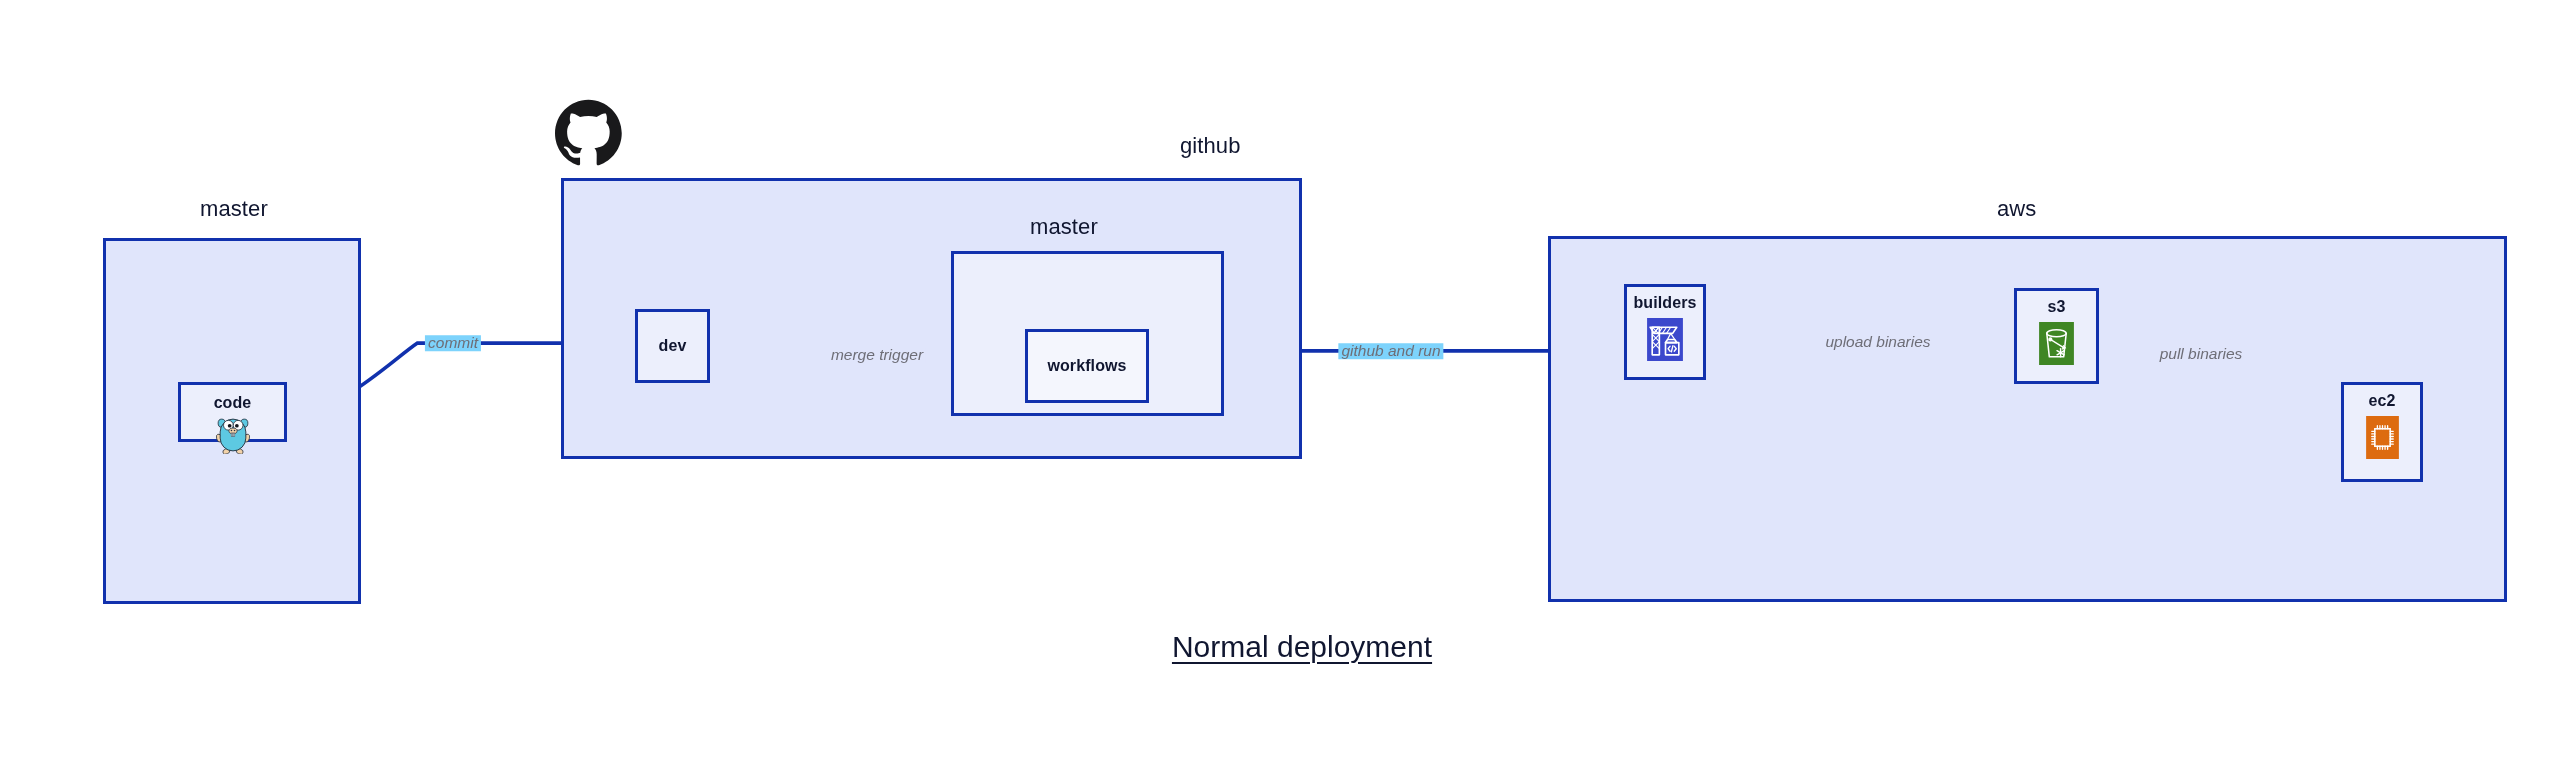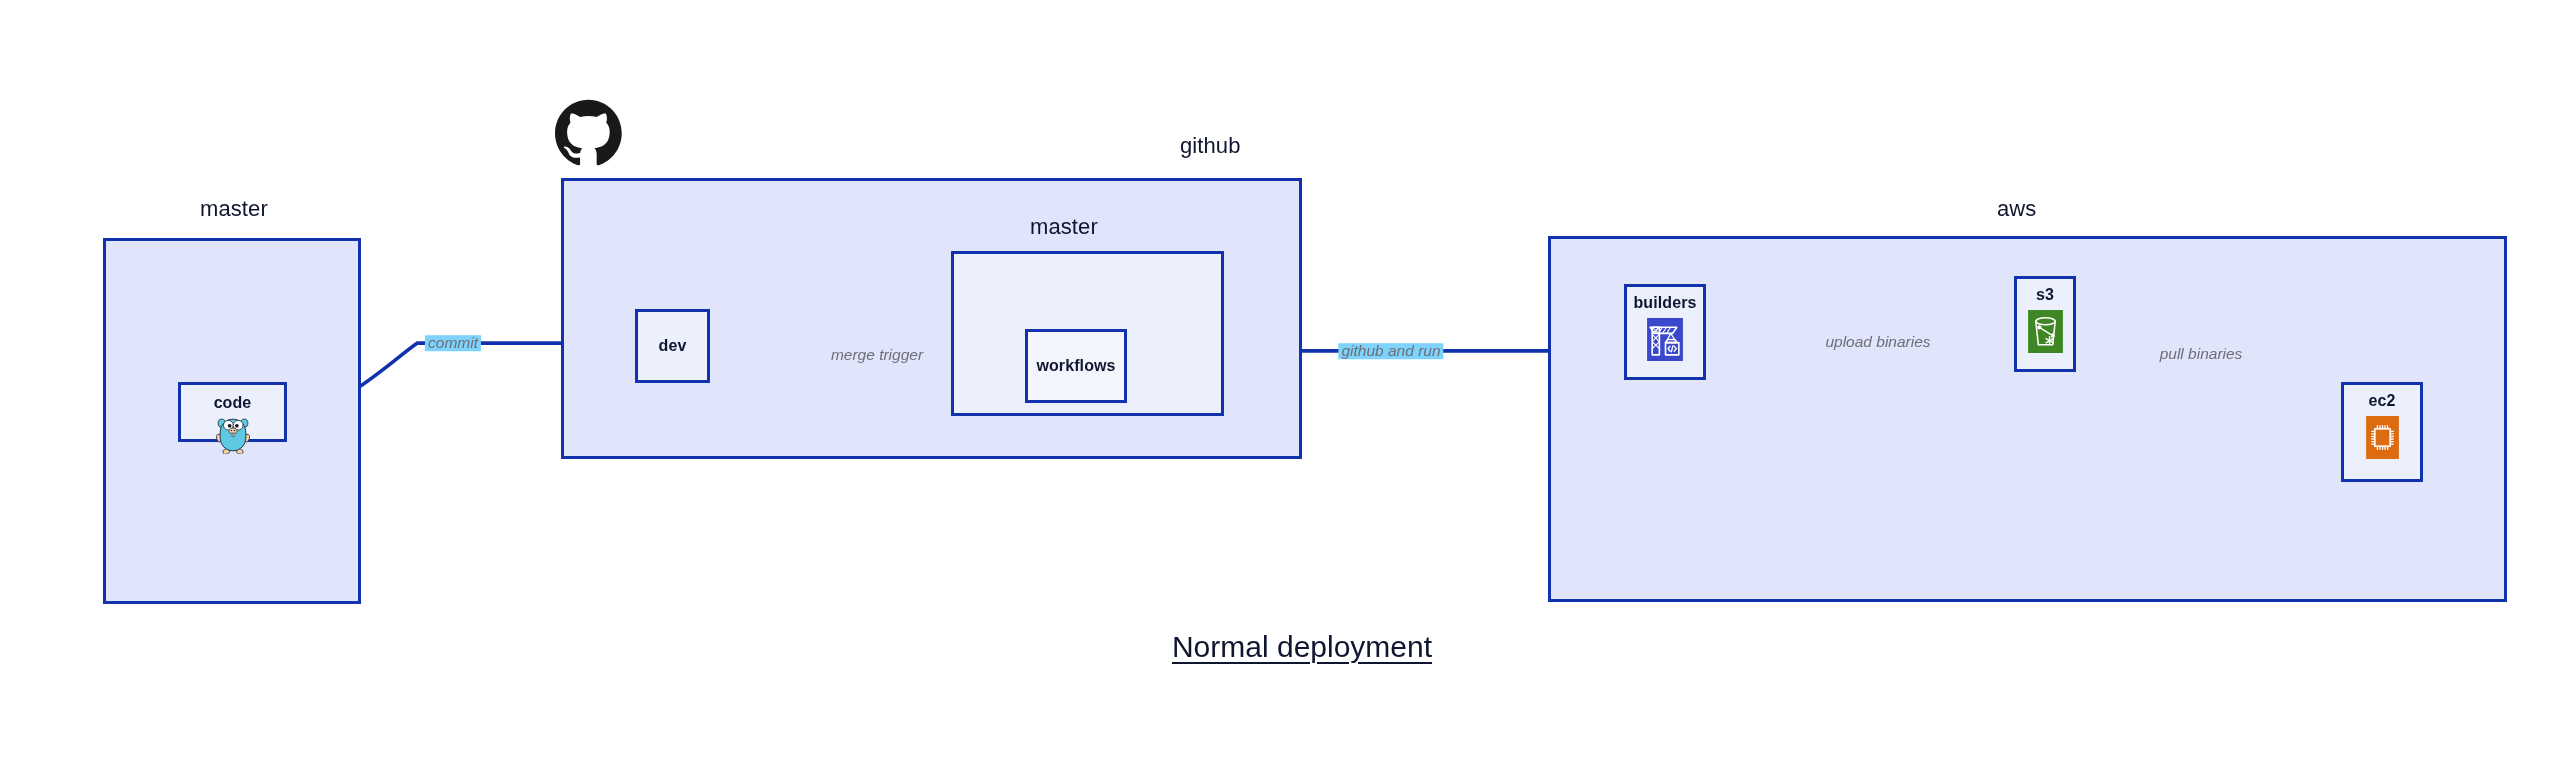--- a/index.html
+++ b/index.html
@@ -184,21 +184,21 @@
   <div class="group-label" style="left:1180px; top:133px;">github</div>
   <div class="group-box" style="left:561px; top:178px; width:741px; height:281px;"></div>
 
   <div class="node-box" style="left:635px; top:309px; width:75px; height:74px;">
     <div class="node-label" style="margin-top:25px;text-align:right;">dev</div>
   </div>
 
   <div class="group-label" style="left:1030px; top:214px;">master</div>
   <div class="group-box light" style="left:951px; top:251px; width:273px; height:165px;"></div>
 
-  <div class="node-box" style="left:1025px; top:329px; width:102px; height:74px; background:#f4f6fd;">
+  <div class="node-box" style="left:1025px; top:329px; width:124px; height:74px; background:#f4f6fd;">
     <div class="node-label" style="margin-top:25px;">workflows</div>
   </div>
 
   <div class="group-label" style="left:1997px; top:196px;">aws</div>
   <div class="group-box" style="left:1548px; top:236px; width:959px; height:366px;"></div>
 
   <div class="node-box" style="left:1624px; top:284px; width:82px; height:96px;">
     <div class="node-label" style="margin-top:7.2px;">builders</div>
     <div class="node-icon" style="margin-top:6.2px;">
       <svg width="36" height="43" viewBox="0 0 70 84" xmlns="http://www.w3.org/2000/svg">
@@ -219,21 +219,21 @@
 
         <g fill="none" stroke="#ffffff" stroke-width="2.6" stroke-linecap="round" stroke-linejoin="round">
           <path d="M45 55 L41 60 L45 65"></path>
           <path d="M53 55 L57 60 L53 65"></path>
           <path d="M50.5 54 L47.5 66"></path>
         </g>
       </svg>
     </div>
   </div>
 
-  <div class="node-box" style="left:2014px; top:276px; width:62px; height:96px;">
+  <div class="node-box" style="left:2014px; top:288px; width:85px; height:96px;">
     <div class="node-label" style="margin-top:7.2px;">s3</div>
     <div class="node-icon" style="margin-top:6.2px;">
       <svg width="35" height="43" viewBox="0 0 68 84" xmlns="http://www.w3.org/2000/svg">
         <rect x="0" y="0" width="68" height="84" fill="#3f8624"></rect>
         <g fill="none" stroke="#ffffff" stroke-width="3" stroke-linejoin="round" stroke-linecap="round">
 
           <path d="M15 22 L20 68 L48 68 L53 22"></path>
 
           <ellipse cx="34" cy="22" rx="19" ry="7"></ellipse>
 

